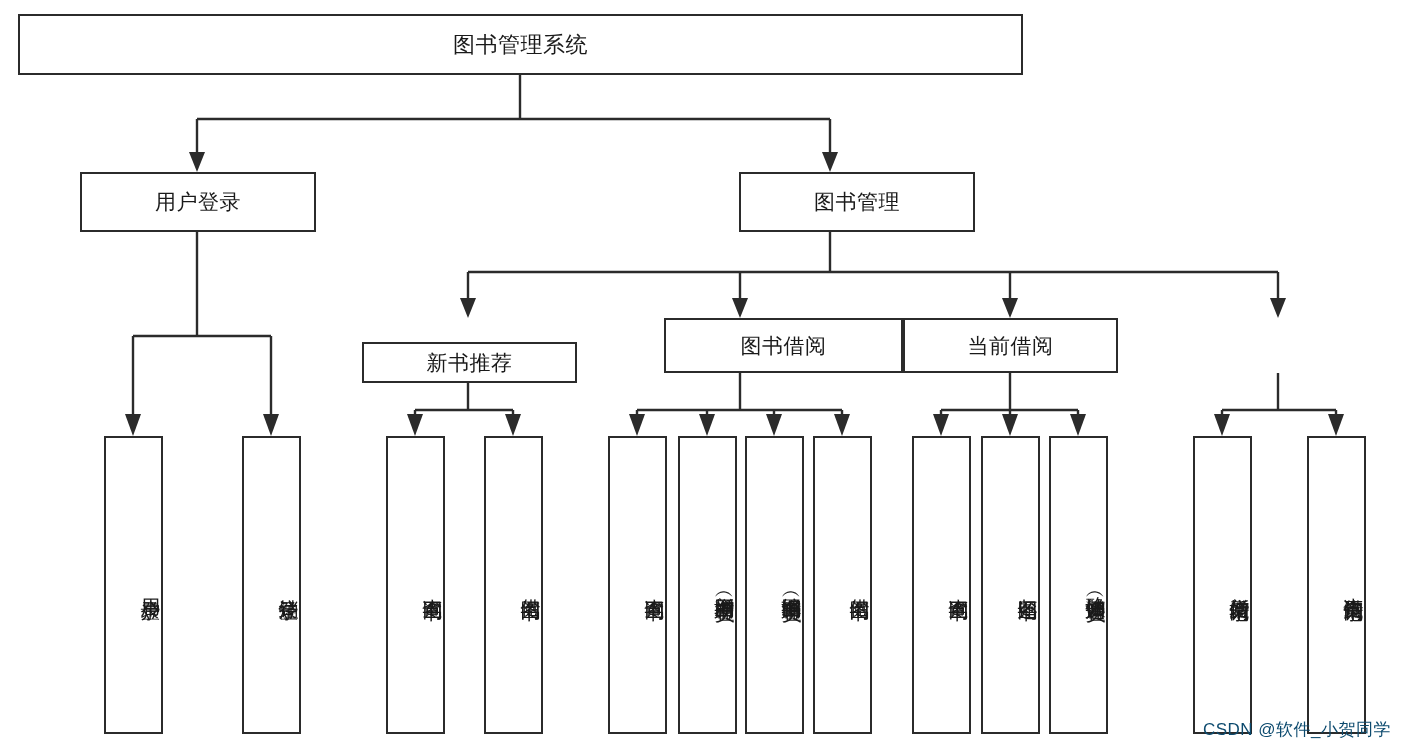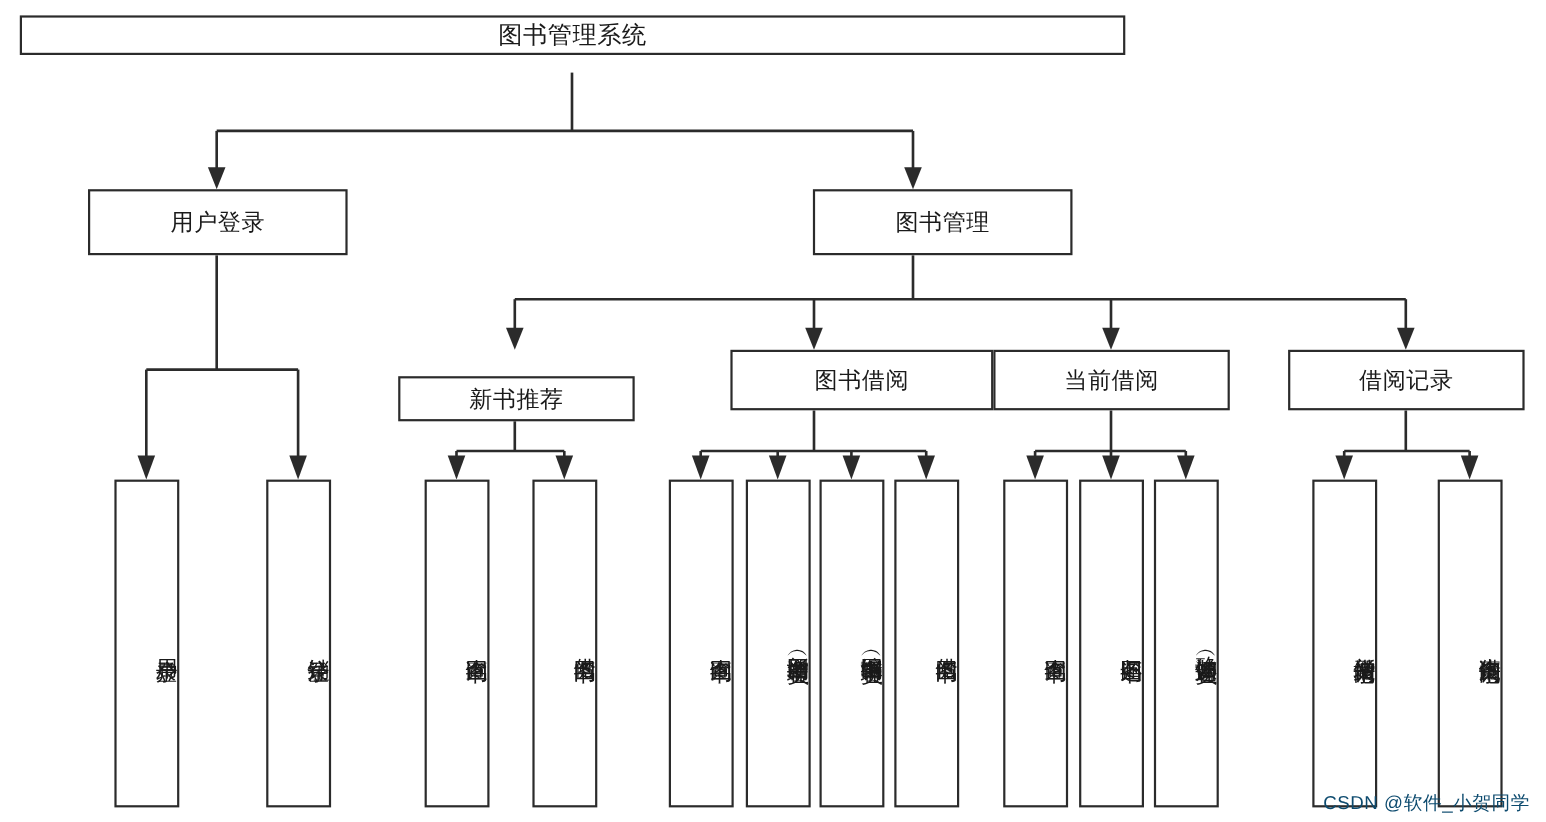--- a/index.html
+++ b/index.html
@@ -130,43 +130,40 @@
     <polygon points="1078,436 1070,414 1086,414" fill="#2b2b2b" stroke="none"></polygon>
 
     <line x1="1278" y1="373" x2="1278" y2="410"></line>
     <line x1="1222" y1="410" x2="1336" y2="410"></line>
     <line x1="1222" y1="410" x2="1222" y2="418"></line>
     <line x1="1336" y1="410" x2="1336" y2="418"></line>
     <polygon points="1222,436 1214,414 1230,414" fill="#2b2b2b" stroke="none"></polygon>
     <polygon points="1336,436 1328,414 1344,414" fill="#2b2b2b" stroke="none"></polygon>
   </svg>
 
-  <div class="node h" id="title-node" style="left:18px; top:14px; width:1005px; height:36px;">
+  <div class="node h" id="title-node" style="left:18px; top:14px; width:1005px; height:61px;">
     <span>图书管理系统</span>
   </div>
 
   <div class="node h" style="left:80px; top:172px; width:236px; height:60px;">
     <span>用户登录</span>
   </div>
   <div class="node h" style="left:711px; top:172px; width:236px; height:60px;margin-left:28px;">
     <span>图书管理</span>
   </div>
 
   <div class="node h" style="left:362px; top:318px; width:215px; height:41px;margin-top:24px;">
     <span>新书推荐</span>
   </div>
   <div class="node h" style="left:664px; top:318px; width:239px; height:55px;">
     <span>图书借阅</span>
   </div>
   <div class="node h" style="left:903px; top:318px; width:215px; height:55px;font-family:Liberation Serif, serif;">
     <span>当前借阅</span>
   </div>
-  <div class="node h" style="left:1171px; top:318px; width:215px; height:55px;">
-    <span>借阅记录</span>
-  </div>
 
   <div class="node v" style="left:104px; top:436px; width:59px; height:298px;">
     <span>用户登录</span>
   </div>
   <div class="node v" style="left:242px; top:436px; width:59px; height:298px;">
     <span>注销登录</span>
   </div>
 
   <div class="node v" style="left:386px; top:436px; width:59px; height:298px;">
     <span>查询图书</span>

